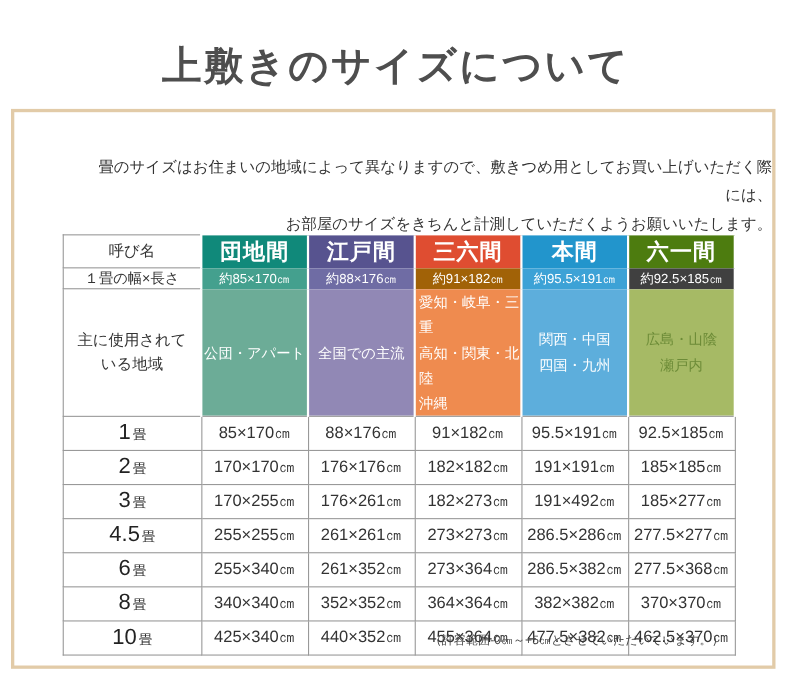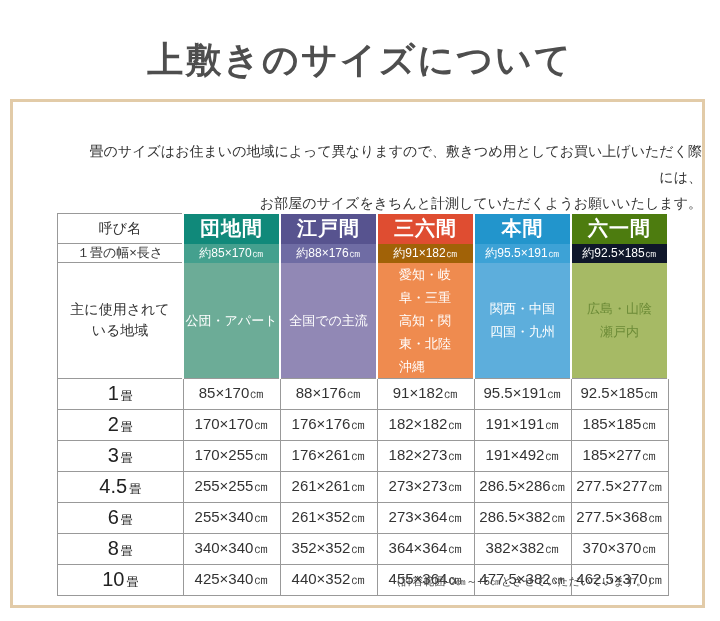--- a/index.html
+++ b/index.html
@@ -41,21 +41,21 @@
   td.colored{
     border:none;border-left:2px solid #ffffff;border-right:2px solid #ffffff;
     color:#ffffff;
   }
   .corner-cell{font-size:14px;}
   .hdr-cell{font-size:20px;font-weight:700;letter-spacing:1px;}
   .size-label-cell{font-size:13px;}
   .size-cell{font-size:12px;}
   .region-label-cell{font-size:14px;line-height:21px;}
   .region-cell{font-size:13px;line-height:23px;}
-  .region-cell.align-left{text-align:left;padding-left:21px;}
+  .region-cell.align-left{text-align:left;padding-left:3px;}
   .rowlabel-cell .num{font-size:20px;color:#222222;}
   .rowlabel-cell .unit{font-size:12px;color:#222222;margin-left:2px;}
   .val-cell{font-size:15px;color:#222222;}
   .footnote{
     position:absolute;right:44px;top:472px;
     font-size:11px;color:#444444;text-align:left;
   }
 </style>
 </head>
 <body>
@@ -80,21 +80,21 @@
       <td class="colored hdr-cell c-data" style="background-color: rgb(34, 149, 204);">本間</td>
       <td class="colored hdr-cell c-data" style="background-color: #4d7c0f;">六一間</td>
     </tr>
 
     <tr class="r-size">
       <td class="plain size-label-cell">１畳の幅×長さ</td>
       <td class="colored size-cell" style="background-color: rgb(68, 160, 142);">約85×170㎝</td>
       <td class="colored size-cell" style="background-color: rgb(111, 108, 164);">約88×176㎝</td>
       <td class="colored size-cell" style="background-color: #a16207;">約91×182㎝</td>
       <td class="colored size-cell" style="background-color: rgb(61, 162, 214);">約95.5×191㎝</td>
-      <td class="colored size-cell" style="background-color: #0f172a;">約92.5×185㎝</td>
+      <td class="colored size-cell" style="background-color: #404040;">約92.5×185㎝</td>
     </tr>
 
     <tr class="r-region">
       <td class="plain region-label-cell">
         <div>主に使用されて</div>
         <div>いる地域</div>
       </td>
       <td class="colored region-cell" style="background-color: rgb(108, 172, 151); color: rgb(255, 255, 255);">
         <div>公団・アパート</div>
       </td>

